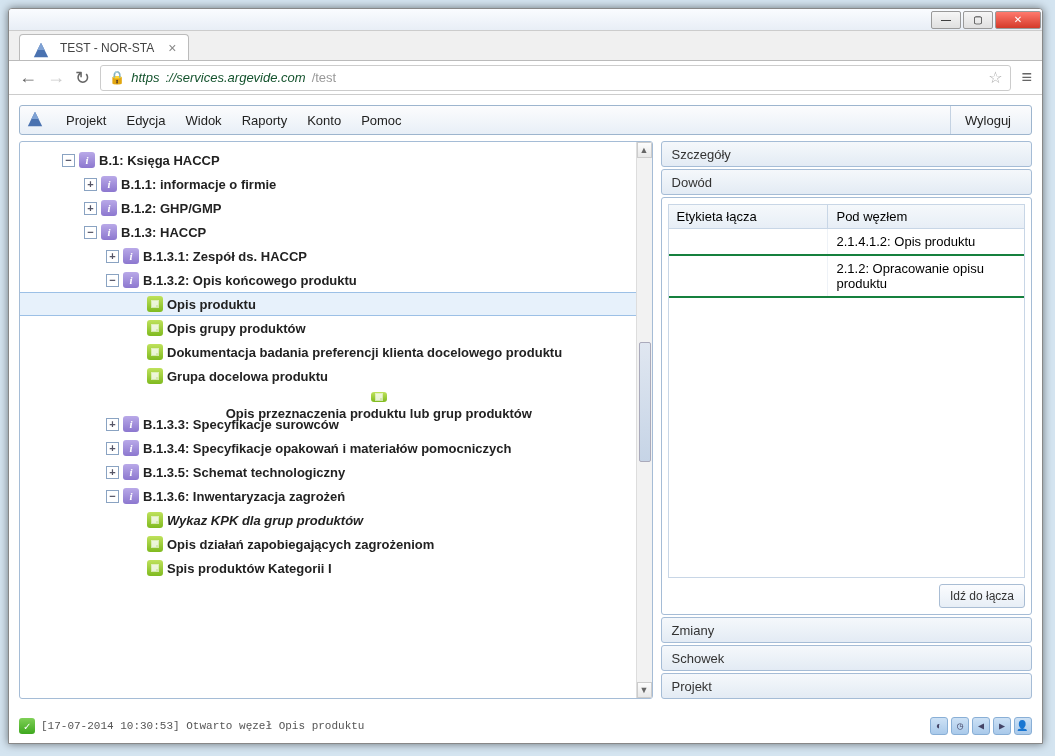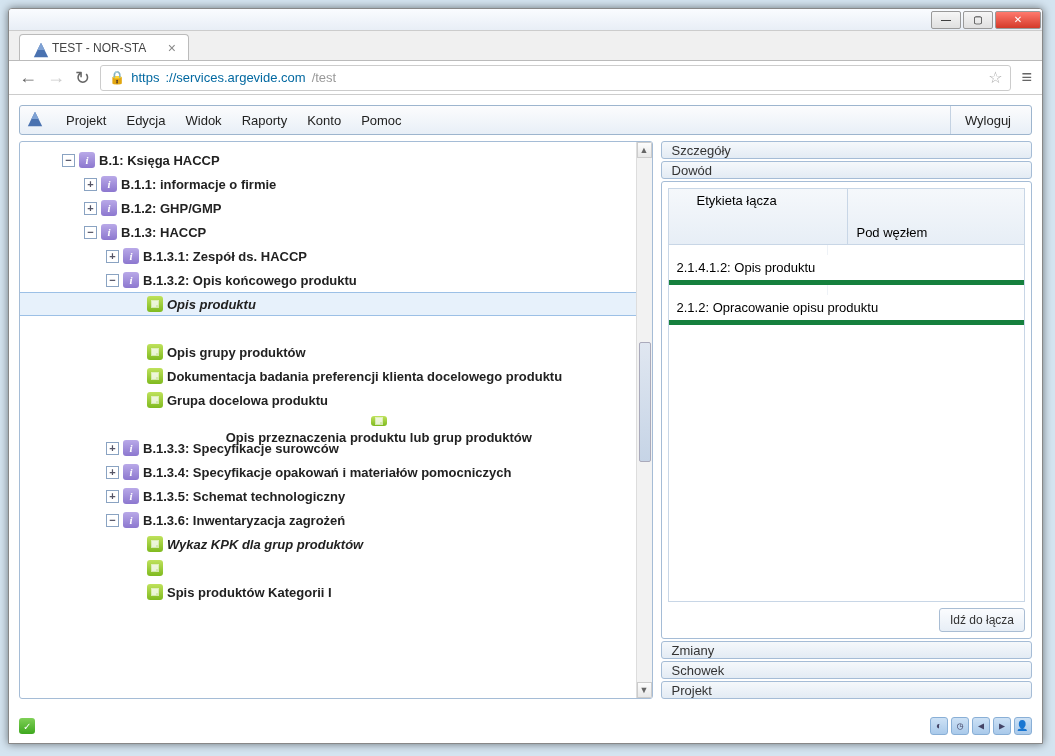--- a/index.html
+++ b/index.html
@@ -41,21 +41,21 @@
   }
   .win-btn.close { background: linear-gradient(#ff7a6e,#d43a2a); color:#fff; width:46px;}
   .tab-strip {
     height: 30px;
     background: #f0f0f0;
     display:flex; align-items:flex-end;
     padding-left:10px;
     border-bottom: 1px solid #bbb;
   }
   .browser-tab {
-    display:flex; align-items:center; gap:6px;
+    display:flex; align-items:center; gap:14px;
     height:26px;
     background:#fff;
     border:1px solid #bbb;
     border-bottom:none;
     border-radius:4px 4px 0 0;
     padding:0 12px;
     font-size:12px;
     color:#444;
     min-width:170px;
   }
@@ -79,21 +79,21 @@
     height:26px;
     border:1px solid #ccc;
     border-radius:3px;
     display:flex;
     align-items:center;
     padding:0 8px;
     gap:6px;
     color:#333;
   }
   .lock { color:#2a2; font-size:13px;}
-  .url-host { color:#0369a1; }
+  .url-host { color:#14532d;font-style:italic; }
   .url-path { color:#999; }
   .url-star { margin-left:auto; color:#aaa; font-size:16px;}
   .burger { color:#666; font-size:18px; cursor:pointer;}
   .app-area {
     position:absolute;
     top:86px; left:0; right:0; bottom:0;
     background:#fff;
     padding:10px;
   }
   .menubar {
@@ -198,21 +198,21 @@
   .node-icon.doc  { background:linear-gradient(#bfe25c,#7fba1f); }
   .node-icon.info::after { content:"i"; font-family:Georgia,serif; font-style:italic;}
   .node-icon.doc svg { width:10px; height:10px; }
   .right-panel {
     flex:1;
     display:flex;
     flex-direction:column;
     gap:2px;
   }
   .accordion-header {
-    height:18px;
+    height:26px;
     border:1px solid #a5bcd6;
     border-radius:3px;
     background:linear-gradient(#f5f8fb,#e3ebf4);
     display:flex;align-items:center;
     padding:0 10px;
     color:#333;
     font-size:13px;
     cursor:pointer;
   }
   .accordion-body {
@@ -239,26 +239,25 @@
   }
   .links-table-header {
     display:flex;
     background:linear-gradient(#f5f8fb,#e7eef6);
     border-bottom:1px solid #c8d6e6;
   }
   .links-table-header > div {
     padding:4px 8px;
     border-right:1px solid #c8d6e6;
   }
-  .links-table-header > div:first-child { width:45%;margin-left:20px; }
-  .links-table-header > div:last-child { flex:1; border-right:none;margin-top:32px;}
+  .links-table-header > div:first-child { width:45%; }
+  .links-table-header > div:last-child { flex:1; border-right:none;}
   .links-table-row {
     display:flex;
-    border-bottom:5px solid #15803d;
-    flex-direction:column;
+    border-bottom:2px solid #15803d;
   }
   .links-table-row > div {
     padding:5px 8px;
   }
   .links-table-row > div:first-child { width:45%; border-right:1px solid #eef2f7;}
   .links-table-row > div:last-child { flex:1;}
   .goto-row {
     display:flex; justify-content:flex-end;
     padding-top:6px;
   }
@@ -386,31 +385,31 @@
             <div class="tree-row" style="padding-left: 86px;">
               <span class="expander">+</span>
               <span class="node-icon info"></span>
               <span>B.1.3.1: Zespół ds. HACCP</span>
             </div>
             <div class="tree-row" style="padding-left: 86px;">
               <span class="expander">−</span>
               <span class="node-icon info"></span>
               <span>B.1.3.2: Opis końcowego produktu</span>
             </div>
-            <div class="tree-row selected" style="padding-left: 108px; font-style: italic;">
+            <div class="tree-row selected" style="padding-left: 108px;">
               <span class="spacer-exp"></span>
               <span class="node-icon doc">
                 <svg viewBox="0 0 10 10">
                   <rect x="1" y="1" width="8" height="8" fill="#fff" opacity="0.6"></rect>
                   <path d="M2 3h6M2 5h6M2 7h4" stroke="#fff" stroke-width="1"></path>
                 </svg>
               </span>
               <span>Opis produktu</span>
             </div>
-            <div class="tree-row" style="padding-left: 108px; margin-top: 24px;">
+            <div class="tree-row" style="padding-left: 108px;">
               <span class="spacer-exp"></span>
               <span class="node-icon doc">
                 <svg viewBox="0 0 10 10">
                   <rect x="1" y="1" width="8" height="8" fill="#fff" opacity="0.6"></rect>
                   <path d="M2 3h6M2 5h6M2 7h4" stroke="#fff" stroke-width="1"></path>
                 </svg>
               </span>
               <span>Opis grupy produktów</span>
             </div>
             <div class="tree-row" style="padding-left: 108px;">
@@ -474,20 +473,21 @@
               <span>Wykaz KPK dla grup produktów</span>
             </div>
             <div class="tree-row" style="padding-left: 108px;">
               <span class="spacer-exp"></span>
               <span class="node-icon doc">
                 <svg viewBox="0 0 10 10">
                   <rect x="1" y="1" width="8" height="8" fill="#fff" opacity="0.6"></rect>
                   <path d="M2 3h6M2 5h6M2 7h4" stroke="#fff" stroke-width="1"></path>
                 </svg>
               </span>
+              <span>Opis działań zapobiegających zagrożeniom</span>
             </div>
             <div class="tree-row" style="padding-left: 108px; text-align: right;">
               <span class="spacer-exp"></span>
               <span class="node-icon doc">
                 <svg viewBox="0 0 10 10">
                   <rect x="1" y="1" width="8" height="8" fill="#fff" opacity="0.6"></rect>
                   <path d="M2 3h6M2 5h6M2 7h4" stroke="#fff" stroke-width="1"></path>
                 </svg>
               </span>
               <span>Spis produktów Kategorii I</span>
@@ -526,20 +526,21 @@
         </div>
         <div class="accordion-header">Zmiany</div>
         <div class="accordion-header">Schowek</div>
         <div class="accordion-header">Projekt</div>
       </div>
 
     </div>
 
     <div class="statusbar">
       <span class="status-ok">✓</span>
+      <span>[17-07-2014 10:30:53] Otwarto węzeł Opis produktu</span>
       <div class="status-icons">
         <div class="sicon">◐</div>
         <div class="sicon">◷</div>
         <div class="sicon">◀</div>
         <div class="sicon">▶</div>
         <div class="sicon">👤</div>
       </div>
     </div>
 
   </div>

